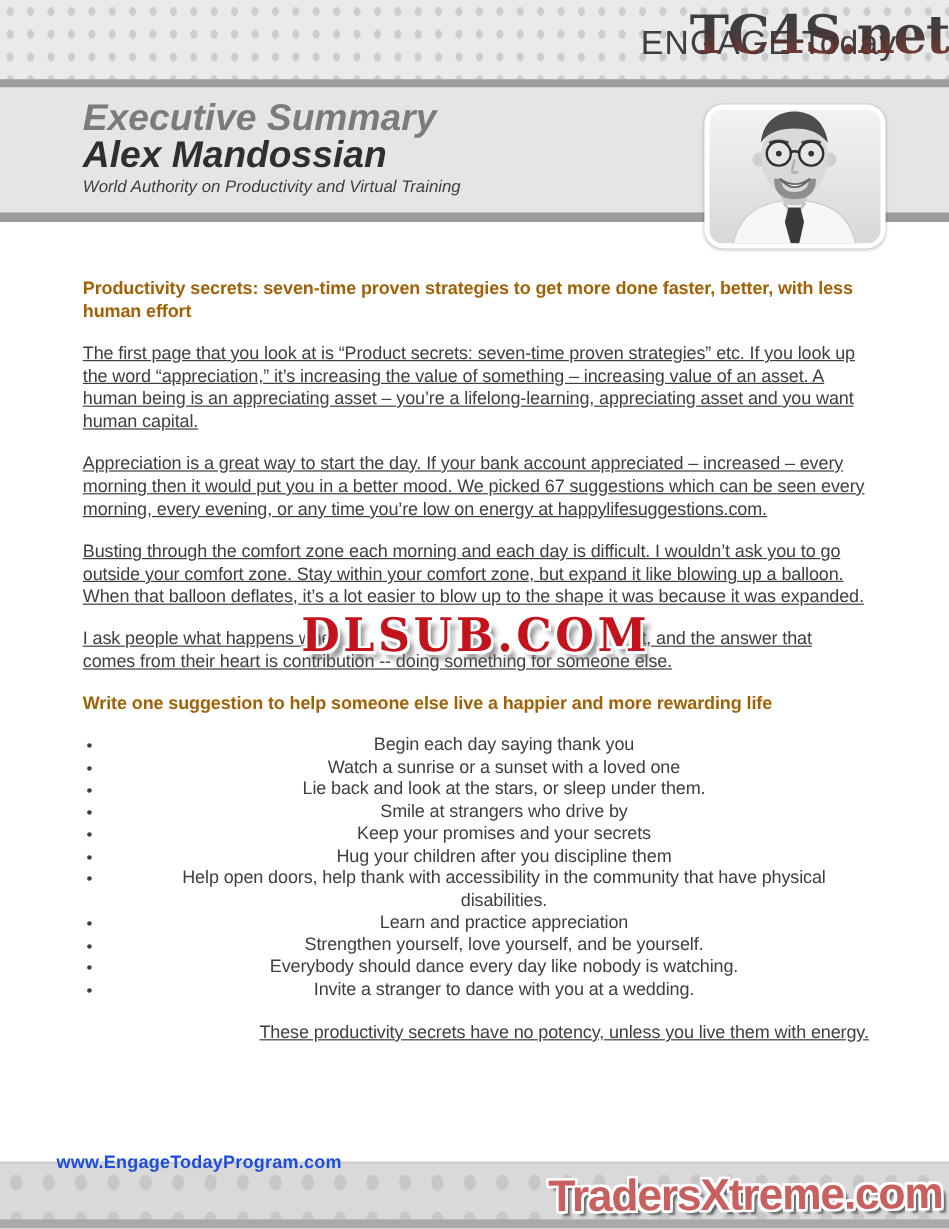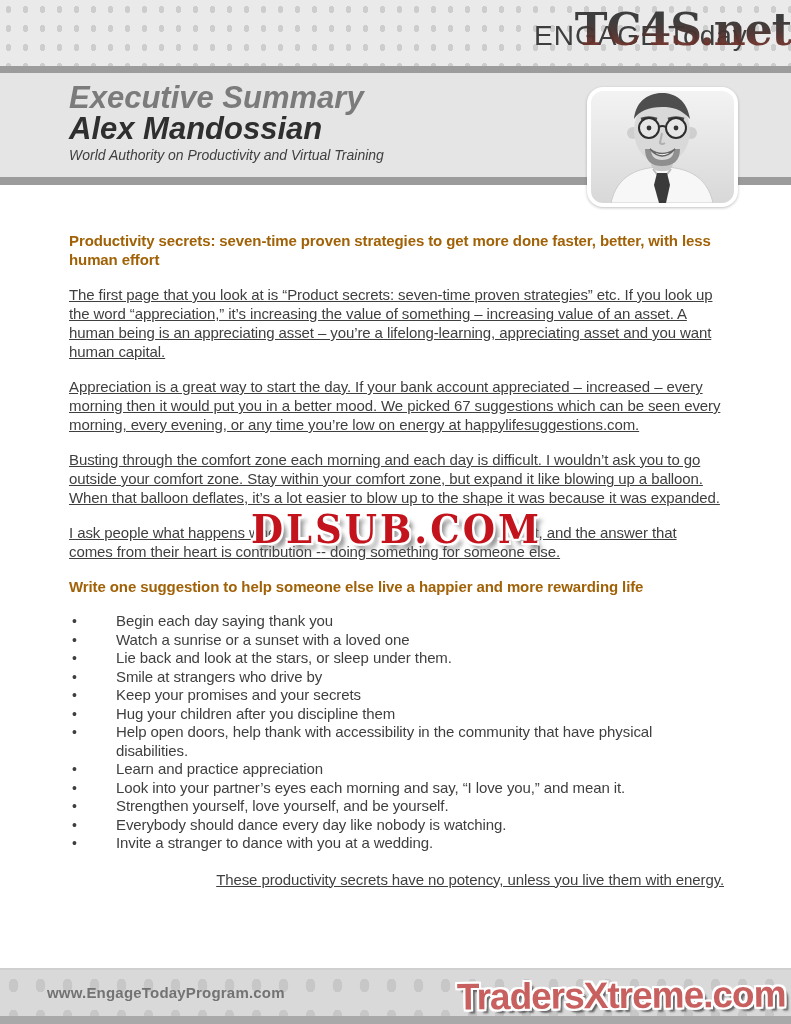--- a/index.html
+++ b/index.html
@@ -87,21 +87,21 @@
     position: absolute; left: 182px; top: -14px; z-index: 5;
     font-family: "DejaVu Serif", serif; font-weight: bold;
     font-size: 37px; letter-spacing: 3px; line-height: 40px;
     color: #c3141e; white-space: nowrap;
     text-shadow:
       -2px 0 0 #ffffff, 2px 0 0 #ffffff, 0 -2px 0 #ffffff, 0 2px 0 #ffffff,
       -2px -2px 0 #ffffff, 2px -2px 0 #ffffff, -2px 2px 0 #ffffff, 2px 2px 0 #ffffff,
       5px 6px 4px rgba(110,110,110,0.75);
     transform: scaleY(1.04);
   }
-  ul.suggestions { list-style: none; margin: 0 0 17px 0; padding: 0; }
+  ul.suggestions { list-style: none; margin: 0 0 17px 0; padding: 0; text-align: center; }
   ul.suggestions li {
     position: relative; padding-left: 47px; line-height: 18.5px;
   }
   ul.suggestions li::before {
     content: "•"; position: absolute; left: 3px; top: 0; font-size: 14px; color: #3f3f3f;
   }
   .closing { margin: 0; text-align: right; }
 
   
   .footer-band {
@@ -109,22 +109,22 @@
     background-color: #d9d9d9;
     background-image: radial-gradient(ellipse 9px 12px at 50% 50%, #c7c7c7 55%, rgba(0,0,0,0) 56%);
     background-size: 27px 31px;
     border-top: 2px solid #d0d0d0;
   }
   .bottom-strip {
     position: absolute; left: 0; top: 1016px; width: 791px; height: 8px;
     background: #a9a9a9;
   }
   .footer-url {
-    position: absolute; left: 47px; top: 984px; z-index: 2;
-    font-size: 15px; font-weight: bold; color: #737373; letter-spacing: 0.2px;
+    position: absolute; left: 47px; top: 960px; z-index: 2;
+    font-size: 15px; font-weight: bold; color: #1d4ed8; letter-spacing: 0.2px;
   }
   .wm-bottom {
     position: absolute; right: 5px; top: 974px; z-index: 6;
     font-size: 37px; font-weight: bold; letter-spacing: -1px; line-height: 44px;
     color: #c7605e; white-space: nowrap;
     text-shadow:
       -2px 0 0 #ffffff, 2px 0 0 #ffffff, 0 -2px 0 #ffffff, 0 2px 0 #ffffff,
       -2px -2px 0 #ffffff, 2px -2px 0 #ffffff, -2px 2px 0 #ffffff, 2px 2px 0 #ffffff,
       4px 4px 2px rgba(70,70,70,0.8);
     transform: rotate(-0.5deg);
@@ -204,21 +204,20 @@
     <h2>Write one suggestion to help someone else live a happier and more rewarding life</h2>
     <ul class="suggestions">
       <li>Begin each day saying thank you</li>
       <li>Watch a sunrise or a sunset with a loved one</li>
       <li>Lie back and look at the stars, or sleep under them.</li>
       <li>Smile at strangers who drive by</li>
       <li>Keep your promises and your secrets</li>
       <li>Hug your children after you discipline them</li>
       <li>Help open doors, help thank with accessibility in the community that have physical disabilities.</li>
       <li>Learn and practice appreciation</li>
-      <li>Look into your partner’s eyes each morning and say, “I love you,” and mean it.</li>
       <li>Strengthen yourself, love yourself, and be yourself.</li>
       <li>Everybody should dance every day like nobody is watching.</li>
       <li>Invite a stranger to dance with you at a wedding.</li>
     </ul>
     <p class="closing">These productivity secrets have no potency, unless you live them with energy.</p>
   </div>
 
   <div class="footer-band"></div>
   <div class="bottom-strip"></div>
   <div class="footer-url">www.EngageTodayProgram.com</div>

